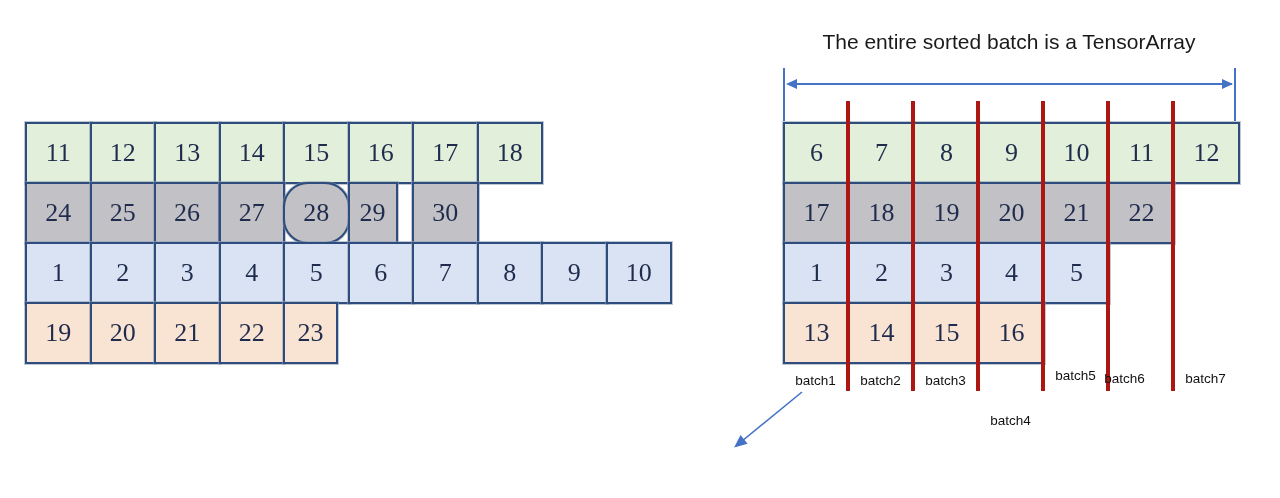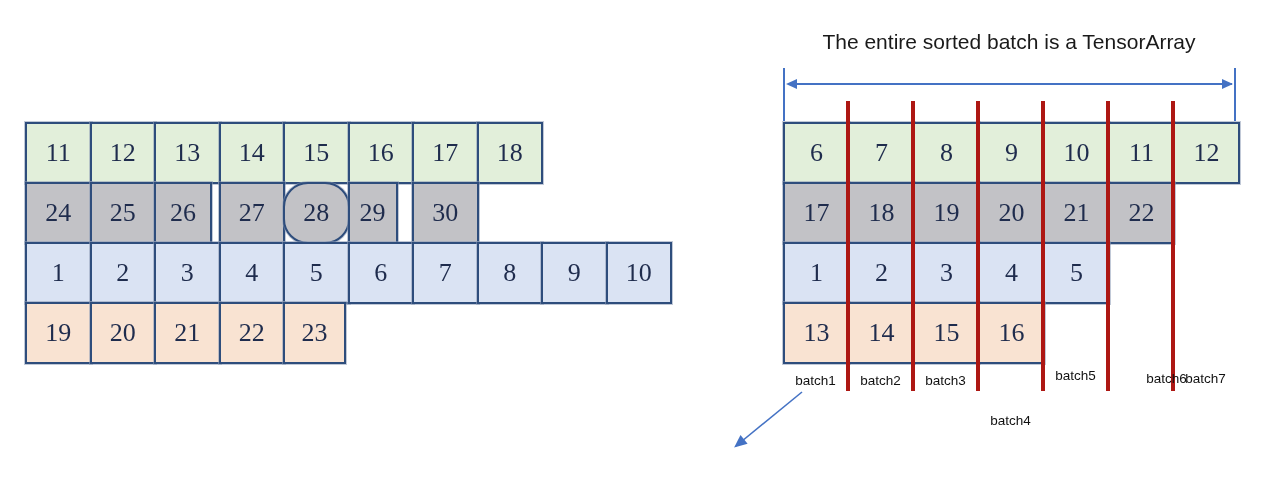--- a/index.html
+++ b/index.html
@@ -67,21 +67,21 @@
         <div class="cell" style="left: 129px; width: 66.5px; background: rgb(226, 239, 218);">13</div>
         <div class="cell" style="left: 193.5px; width: 66.5px; background: rgb(226, 239, 218);">14</div>
         <div class="cell" style="left: 258px; width: 66.5px; background: rgb(226, 239, 218);">15</div>
         <div class="cell" style="left: 322.5px; width: 66.5px; background: rgb(226, 239, 218);">16</div>
         <div class="cell" style="left: 387px; width: 66.5px; background: rgb(226, 239, 218);">17</div>
         <div class="cell" style="left: 451.5px; width: 66.5px; background: rgb(226, 239, 218);">18</div>
       </div>
       <div class="row" style="top: 60px;">
         <div class="cell" style="left: 0px; width: 66.5px; background: rgb(194, 194, 198);">24</div>
         <div class="cell" style="left: 64.5px; width: 66.5px; background: rgb(194, 194, 198);">25</div>
-        <div class="cell" style="left: 129px; width: 58px; background: rgb(194, 194, 198);">26</div>
+        <div class="cell" style="left: 129px; width: 66px; background: rgb(194, 194, 198);">26</div>
         <div class="cell" style="left: 193.5px; width: 66.5px; background: rgb(194, 194, 198);">27</div>
         <div class="cell" style="left: 258px; width: 66.5px; background: rgb(194, 194, 198); border-radius: 25px;">28</div>
         <div class="cell" style="left: 322.5px; width: 50px; background: rgb(194, 194, 198);">29</div>
         <div class="cell" style="left: 387px; width: 66.5px; background: rgb(194, 194, 198);">30</div>
       </div>
       <div class="row" style="top: 120px;">
         <div class="cell" style="left: 0px; width: 66.5px; background: rgb(218, 227, 243);">1</div>
         <div class="cell" style="left: 64.5px; width: 66.5px; background: rgb(218, 227, 243);">2</div>
         <div class="cell" style="left: 129px; width: 66.5px; background: rgb(218, 227, 243);">3</div>
         <div class="cell" style="left: 193.5px; width: 66.5px; background: rgb(218, 227, 243);">4</div>
@@ -90,21 +90,21 @@
         <div class="cell" style="left: 387px; width: 66.5px; background: rgb(218, 227, 243);">7</div>
         <div class="cell" style="left: 451.5px; width: 66.5px; background: rgb(218, 227, 243);">8</div>
         <div class="cell" style="left: 516px; width: 66.5px; background: rgb(218, 227, 243);">9</div>
         <div class="cell" style="left: 580.5px; width: 66.5px; background: rgb(218, 227, 243);">10</div>
       </div>
       <div class="row" style="top: 180px;">
         <div class="cell" style="left: 0px; width: 66.5px; background: rgb(249, 227, 210);">19</div>
         <div class="cell" style="left: 64.5px; width: 66.5px; background: rgb(249, 227, 210);">20</div>
         <div class="cell" style="left: 129px; width: 66.5px; background: rgb(249, 227, 210);">21</div>
         <div class="cell" style="left: 193.5px; width: 66.5px; background: rgb(249, 227, 210);">22</div>
-        <div class="cell" style="left: 258px; width: 63px; background: rgb(249, 227, 210);">23</div>
+        <div class="cell" style="left: 258px; width: 55px; background: rgb(249, 227, 210);">23</div>
       </div>
     </div>
 
   <div class="group" id="right-group" style="left:783px;top:122px;width:460px;height:244px;">
       <div class="row" style="top: 0px;">
         <div class="cell" style="left: 0px; width: 67px; background: rgb(226, 239, 218);">6</div>
         <div class="cell" style="left: 65px; width: 67px; background: rgb(226, 239, 218);">7</div>
         <div class="cell" style="left: 130px; width: 67px; background: rgb(226, 239, 218);">8</div>
         <div class="cell" style="left: 195px; width: 67px; background: rgb(226, 239, 218);">9</div>
         <div class="cell" style="left: 260px; width: 67px; background: rgb(226, 239, 218);">10</div>
@@ -141,21 +141,21 @@
       <div class="divider" style="left: 1041px; top: 101px; height: 290px;"></div>
       <div class="divider" style="left: 1106px; top: 101px; height: 290px;"></div>
       <div class="divider" style="left: 1171px; top: 101px; height: 290px;"></div>
     </div>
   <div id="batch-labels">
       <div class="batch-label" style="left: 783px; top: 373px;">batch1</div>
       <div class="batch-label" style="left: 848px; top: 373px;">batch2</div>
       <div class="batch-label" style="left: 913px; top: 373px;">batch3</div>
       <div class="batch-label" style="left: 978px; top: 373px; margin-top: 40px;">batch4</div>
       <div class="batch-label" style="left: 1043px; top: 368px;">batch5</div>
-      <div class="batch-label" style="left: 1134px; top: 371px; text-align: center;">batch6</div>
+      <div class="batch-label" style="left: 1092px; top: 371px; text-align: center;">batch6</div>
       <div class="batch-label" style="left: 1173px; top: 371px;">batch7</div>
     </div>
 
   <svg class="pointer-svg" width="90" height="66">
     <defs>
       <marker id="ah" markerWidth="9" markerHeight="8" refX="7" refY="4" orient="auto">
         <polygon points="0.5,0.5 8.5,4 0.5,7.5" fill="#4472c4"></polygon>
       </marker>
     </defs>
     <line x1="80" y1="4" x2="14" y2="58" stroke="#4472c4" stroke-width="1.6" marker-end="url(#ah)"></line>

